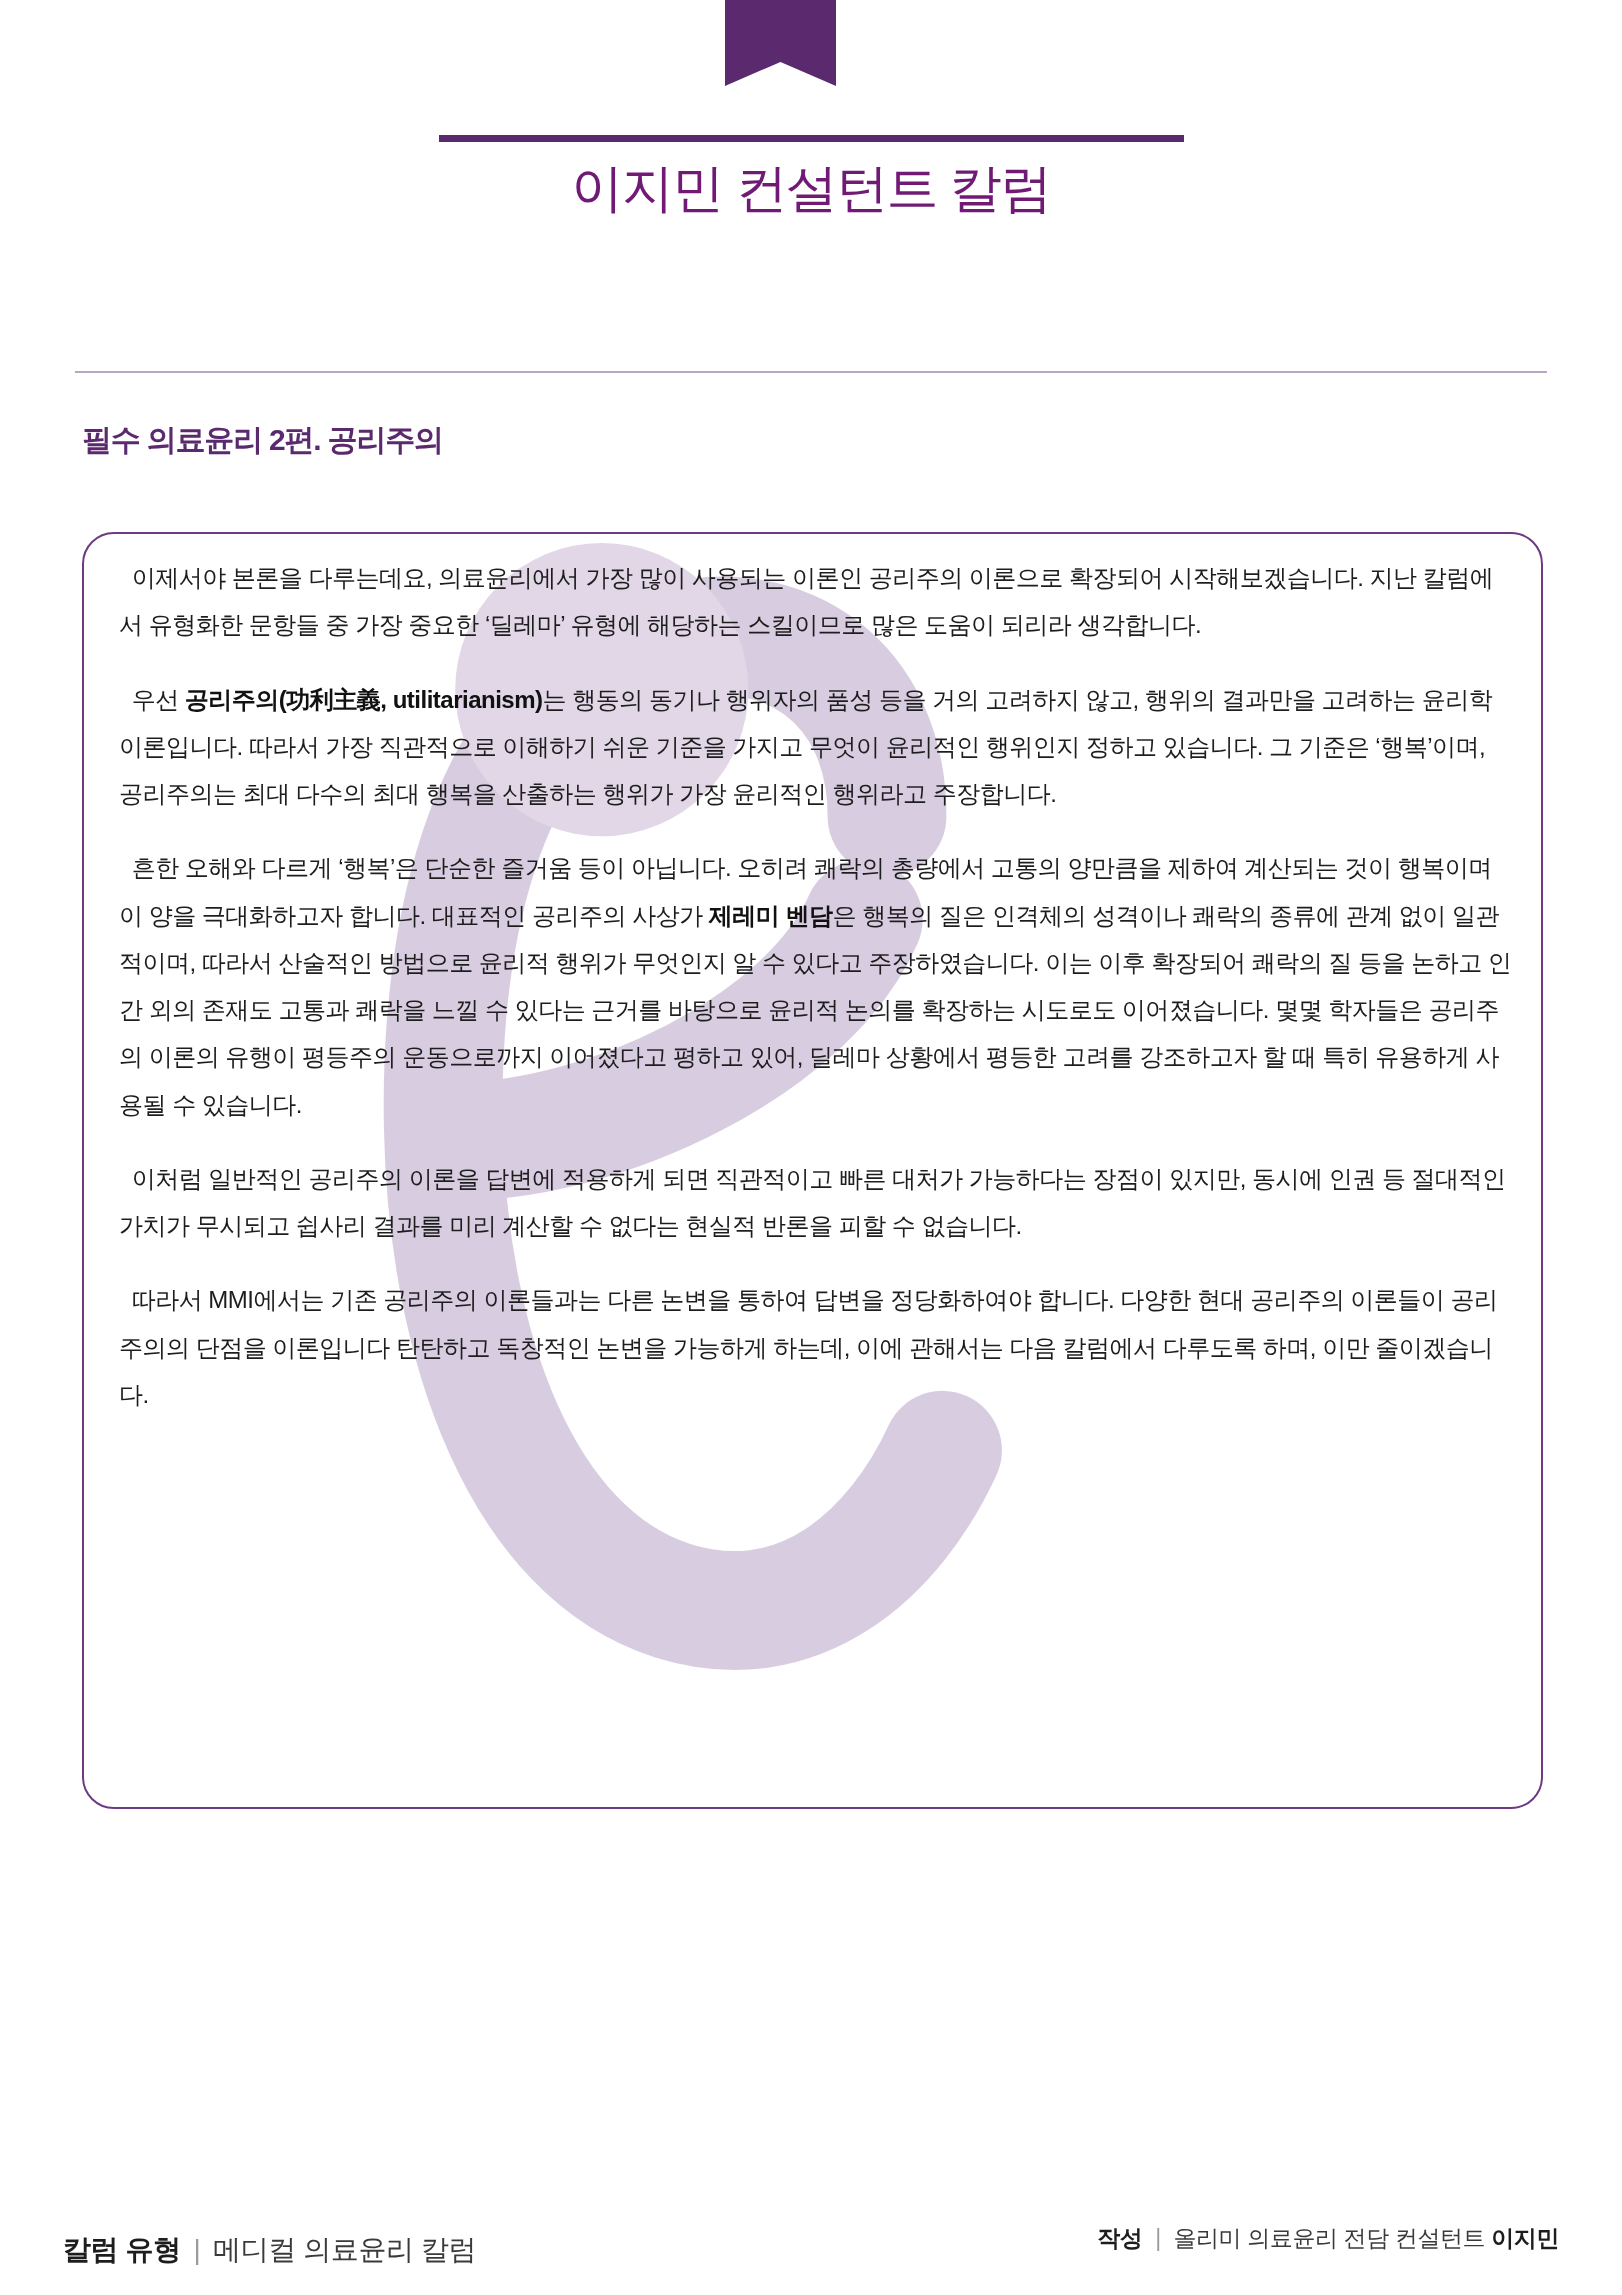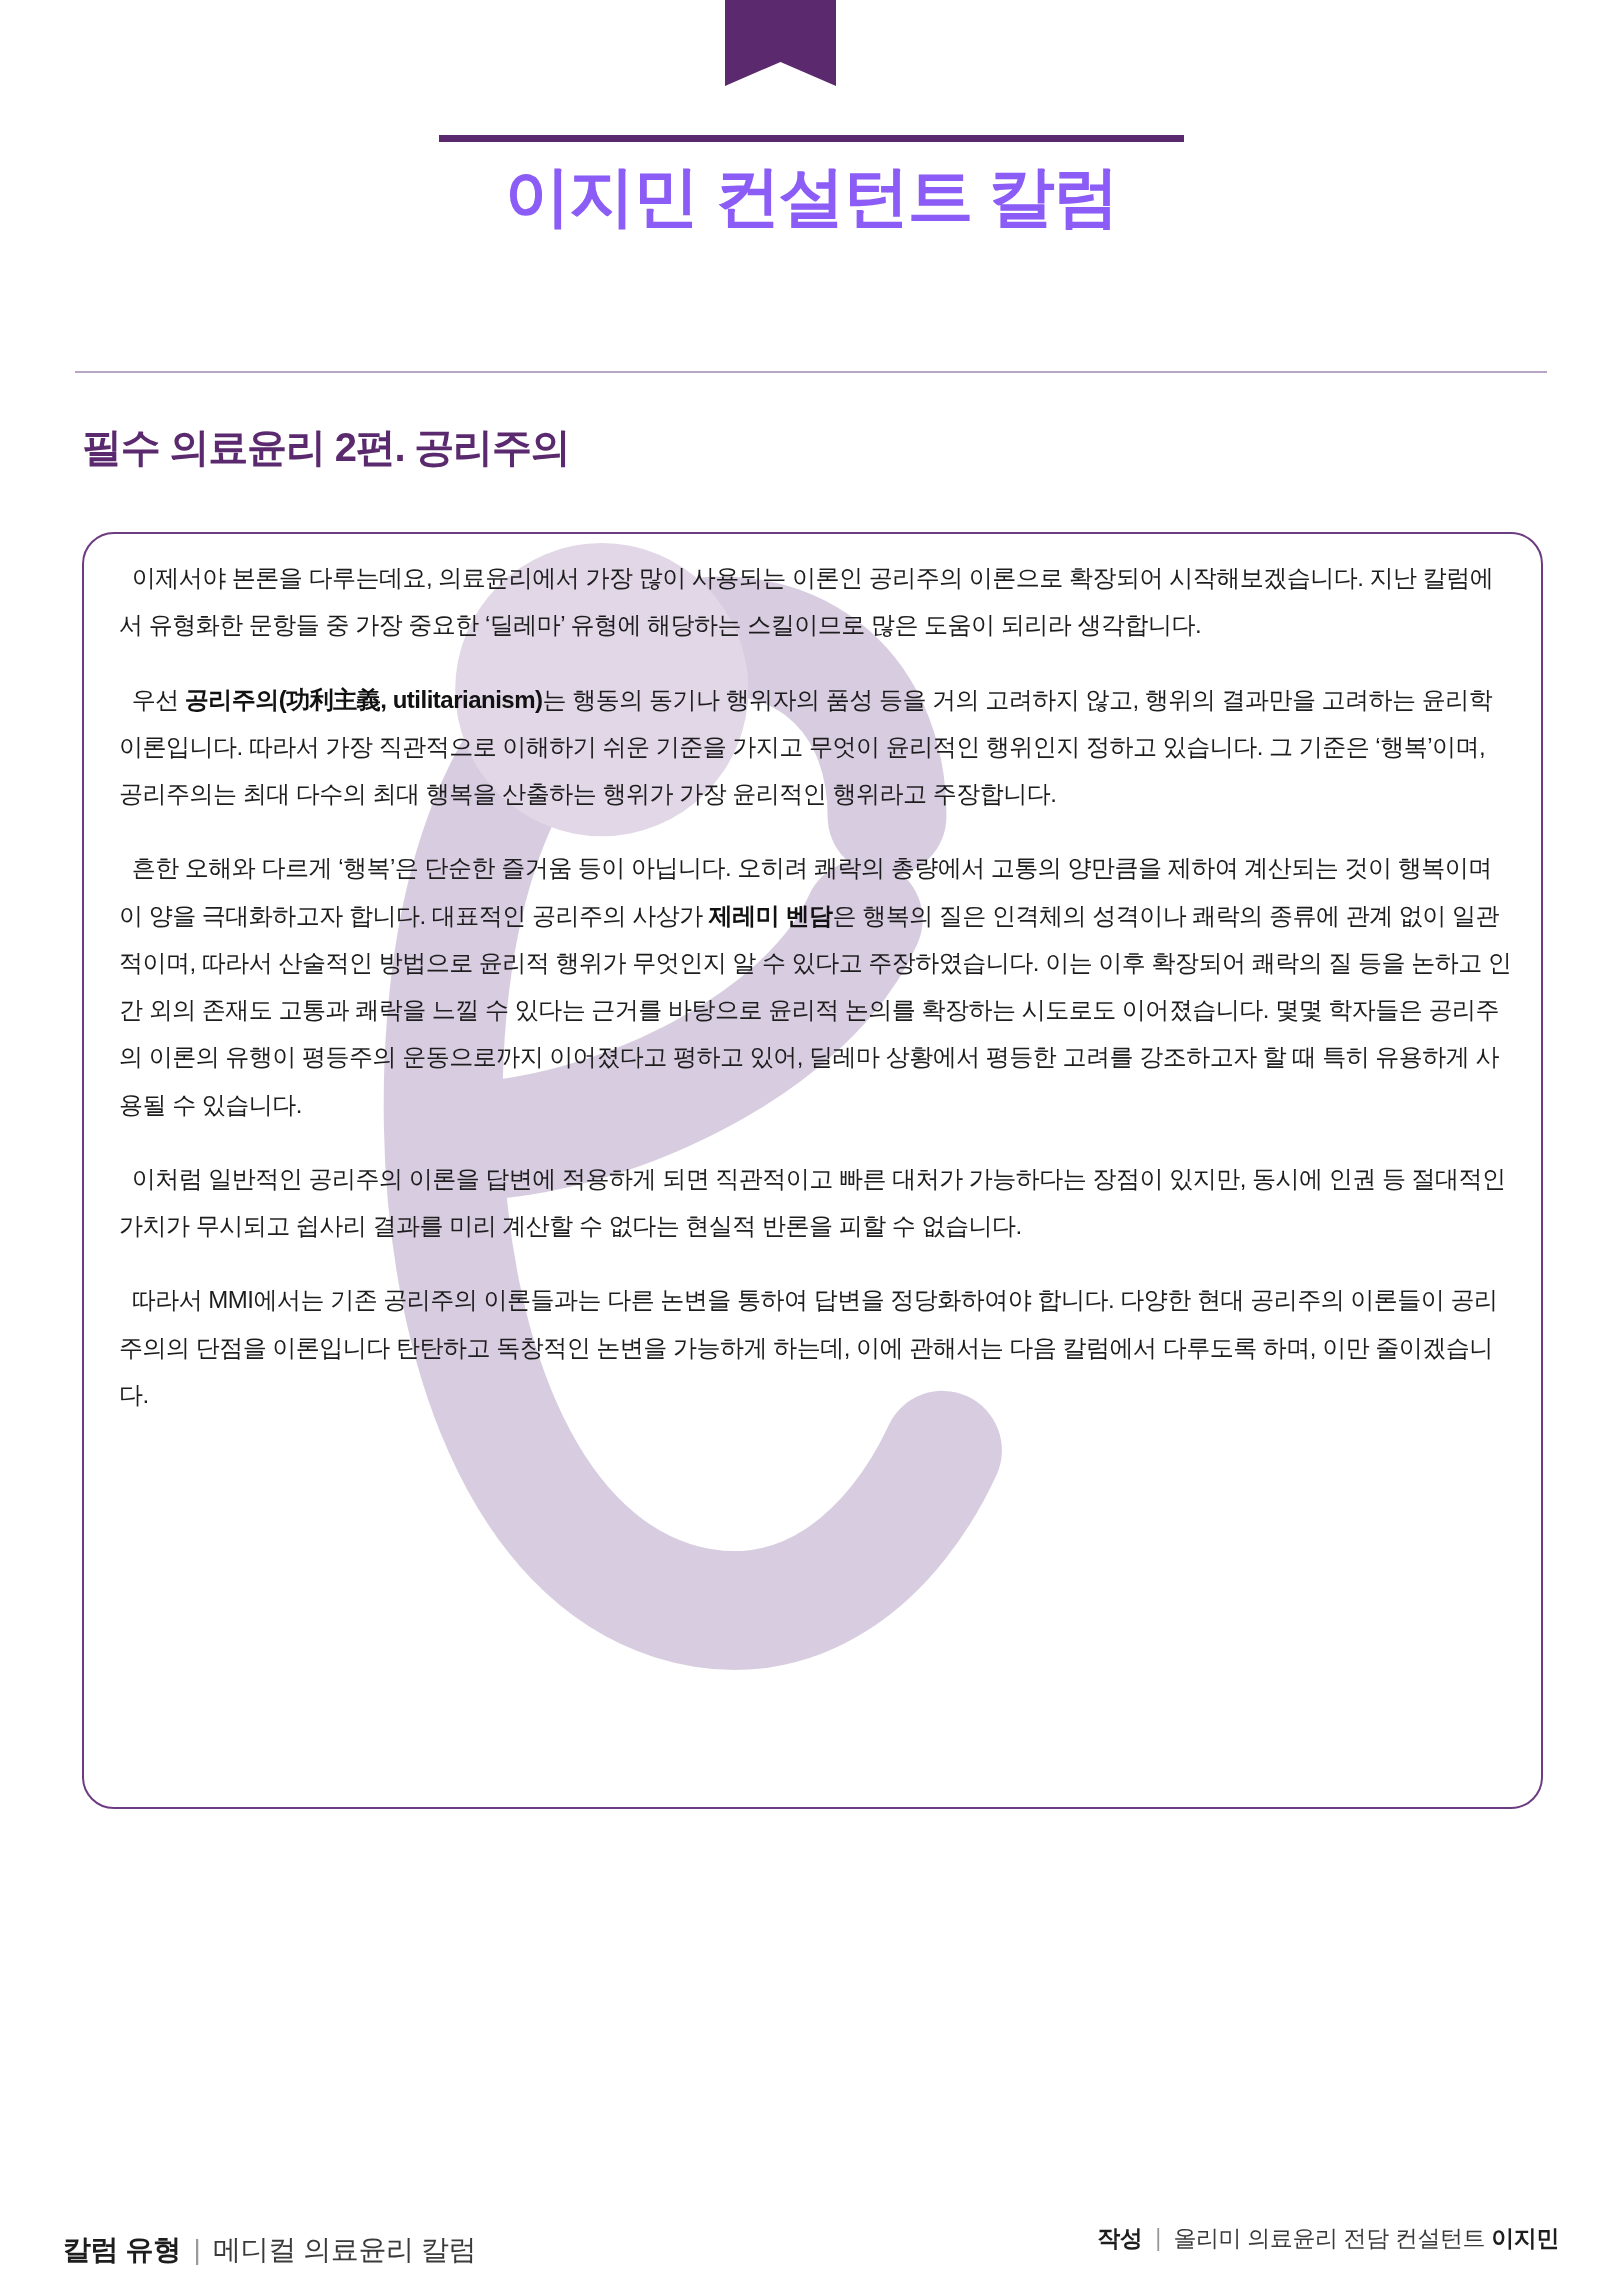--- a/index.html
+++ b/index.html
@@ -50,42 +50,42 @@
     text-align: center;
     z-index: 3;
   }
   .header-rule {
     width: 745px;
     height: 7.1px;
     background: #5b2a6e;
     margin: 0 auto 17.4px auto;
   }
   .header-title {
-    font-size: 66px;
-    font-weight: bold;
+    font-size: 52px;
+    font-weight: normal;
     letter-spacing: -1.6px;
-    color: #8b5cf6;
+    color: #701a75;
     line-height: 1.15;
   }
   .header-divider {
     position: absolute;
     left: 75px;
     top: 371px;
     width: 1472px;
     height: 1.6px;
     background: #b9a6c4;
     z-index: 3;
   }
 
   
   .subtitle {
     position: absolute;
     left: 82px;
     top: 420px;
-    font-size: 40px;
+    font-size: 30px;
     font-weight: bold;
     color: #5b2a6e;
     letter-spacing: -1.2px;
     z-index: 3;
   }
 
   
   .card {
     position: absolute;
     left: 82px;

